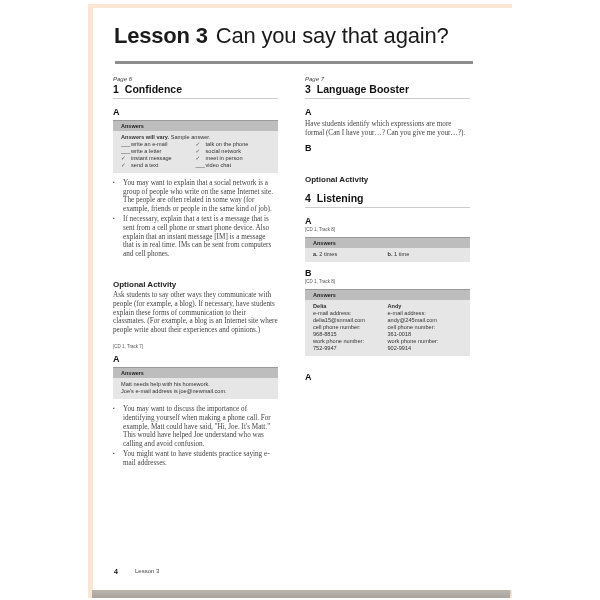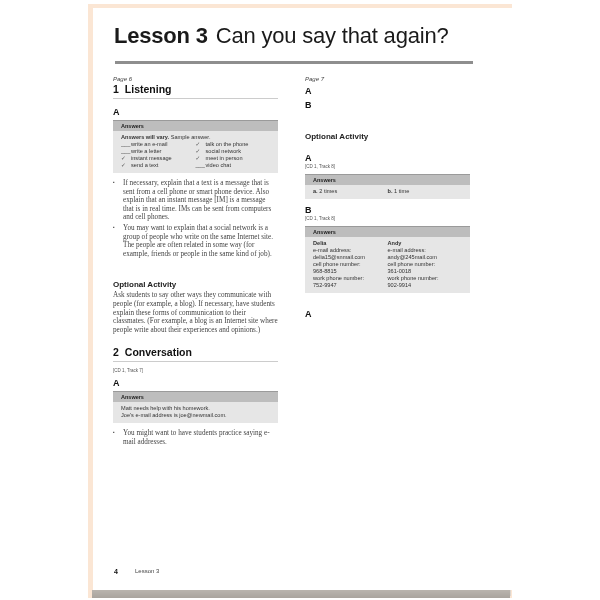--- a/index.html
+++ b/index.html
@@ -74,71 +74,76 @@
 
 <div class="page">
   <div class="lesson-title">
     <b>Lesson 3</b><span class="sub">Can you say that again?</span>
   </div>
   <div class="title-rule"></div>
 
   <div class="col col-left">
     <div class="page-ref">Page 6</div>
     <div class="section-h">
-      <span class="num">1</span><span>Listening</span>
+      <span class="num">1</span><span>Confidence</span>
     </div>
     <div class="sub-letter">A</div>
     <div class="answers">
       <div class="answers-head">Answers</div>
       <div class="answers-body">
         <div class="lead"><b>Answers will vary.</b><span> Sample answer.</span></div>
         <div class="check-grid">
           <div class="check-item"><span class="mark">___</span><span>write an e-mail</span></div>
           <div class="check-item"><span class="mark">✓</span><span>talk on the phone</span></div>
           <div class="check-item"><span class="mark">___</span><span>write a letter</span></div>
           <div class="check-item"><span class="mark">✓</span><span>social network</span></div>
           <div class="check-item"><span class="mark">✓</span><span>instant message</span></div>
           <div class="check-item"><span class="mark">✓</span><span>meet in person</span></div>
           <div class="check-item"><span class="mark">✓</span><span>send a text</span></div>
           <div class="check-item"><span class="mark">___</span><span>video chat</span></div>
         </div>
       </div>
     </div>
     <ul class="bullets">
+      <li>You may want to explain that a social network is a group of people who write on the same Internet site. The people are often related in some way (for example, friends or people in the same kind of job).</li>
       <li>If necessary, explain that a text is a message that is sent from a cell phone or smart phone device. Also explain that an instant message [IM] is a message that is in real time. IMs can be sent from computers and cell phones.</li>
-      <li>You may want to explain that a social network is a group of people who write on the same Internet site. The people are often related in some way (for example, friends or people in the same kind of job).</li>
     </ul>
     <div class="opt-h">Optional Activity</div>
     <p class="para">Ask students to say other ways they communicate with people (for example, a blog). If necessary, have students explain these forms of communication to their classmates. (For example, a blog is an Internet site where people write about their experiences and opinions.)</p>
 
     <div class="gap-sm"></div>
-    <div class="section-h">
-      <span class="num">2</span><span>Conversation</span>
-    </div>
     <div class="track">[CD 1, Track 7]</div>
     <div class="sub-letter">A</div>
     <div class="answers">
       <div class="answers-head">Answers</div>
       <div class="answers-body">
         <div>Matt needs help with his homework.</div>
         <div>Joe's e-mail address is joe@newmail.com.</div>
       </div>
     </div>
     <ul class="bullets">
+      <li>You may want to discuss the importance of identifying yourself when making a phone call. For example, Matt could have said, "Hi, Joe. It's Matt." This would have helped Joe understand who was calling and avoid confusion.</li>
       <li>You might want to have students practice saying e-mail addresses.</li>
     </ul>
   </div>
 
   <div class="col col-right">
     <div class="page-ref">Page 7</div>
+    <div class="section-h">
+      <span class="num">3</span><span>Language Booster</span>
+    </div>
     <div class="sub-letter">A</div>
+    <p class="para">Have students identify which expressions are more formal (Can I have your…? Can you give me your…?).</p>
     <div class="sub-letter">B</div>
     <div class="opt-h">Optional Activity</div>
 
     <div class="gap-sm"></div>
+    <div class="section-h">
+      <span class="num">4</span><span>Listening</span>
+    </div>
     <div class="sub-letter">A</div>
     <div class="track">[CD 1, Track 8]</div>
     <div class="answers">
       <div class="answers-head">Answers</div>
       <div class="answers-body two-col">
         <div><b>a.</b> <span>2 times</span></div>
         <div><b>b.</b> <span>1 time</span></div>
       </div>
     </div>
     <div class="sub-letter">B</div>

